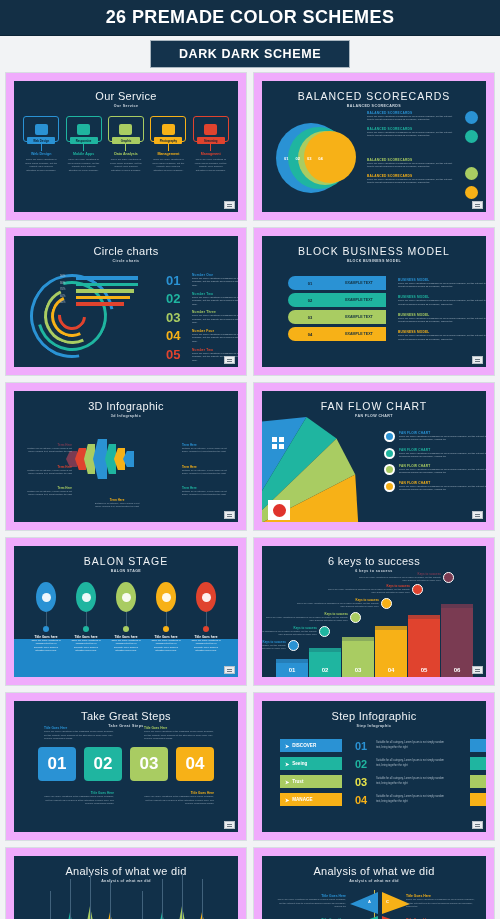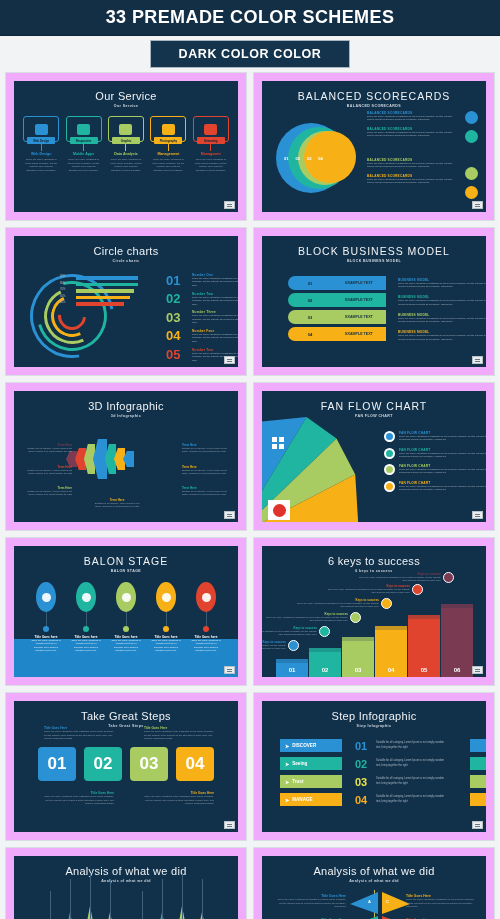--- a/index.html
+++ b/index.html
@@ -191,25 +191,25 @@
   .wing { position: absolute; width: 0; height: 0; }
   .wcap { position: absolute; width: 70px; }
   .wcap .h { font-size: 3.4px; font-weight: bold; }
   .wcap .t { font-size: 2.4px; line-height: 1.5; color: #8da1b2; }
   .wlet { position: absolute; color: #fff; font-size: 4px; font-weight: bold; }
 </style>
 </head>
 <body>
 
 <div class="banner">
-  <div class="banner-title">33 PREMADE COLOR SCHEMES</div>
+  <div class="banner-title">26 PREMADE COLOR SCHEMES</div>
 </div>
 
 <div class="subbar">
-  <div class="subbar-chip">DARK COLOR COLOR</div>
+  <div class="subbar-chip">DARK DARK SCHEME</div>
 </div>
 
 <div class="grid">
 
   <div class="slide-wrap">
     <div class="slide">
       <div class="s-title">Our Service</div>
       <div class="s-sub">Our Service</div>
       <div class="svc-row">
         <div class="svc">

